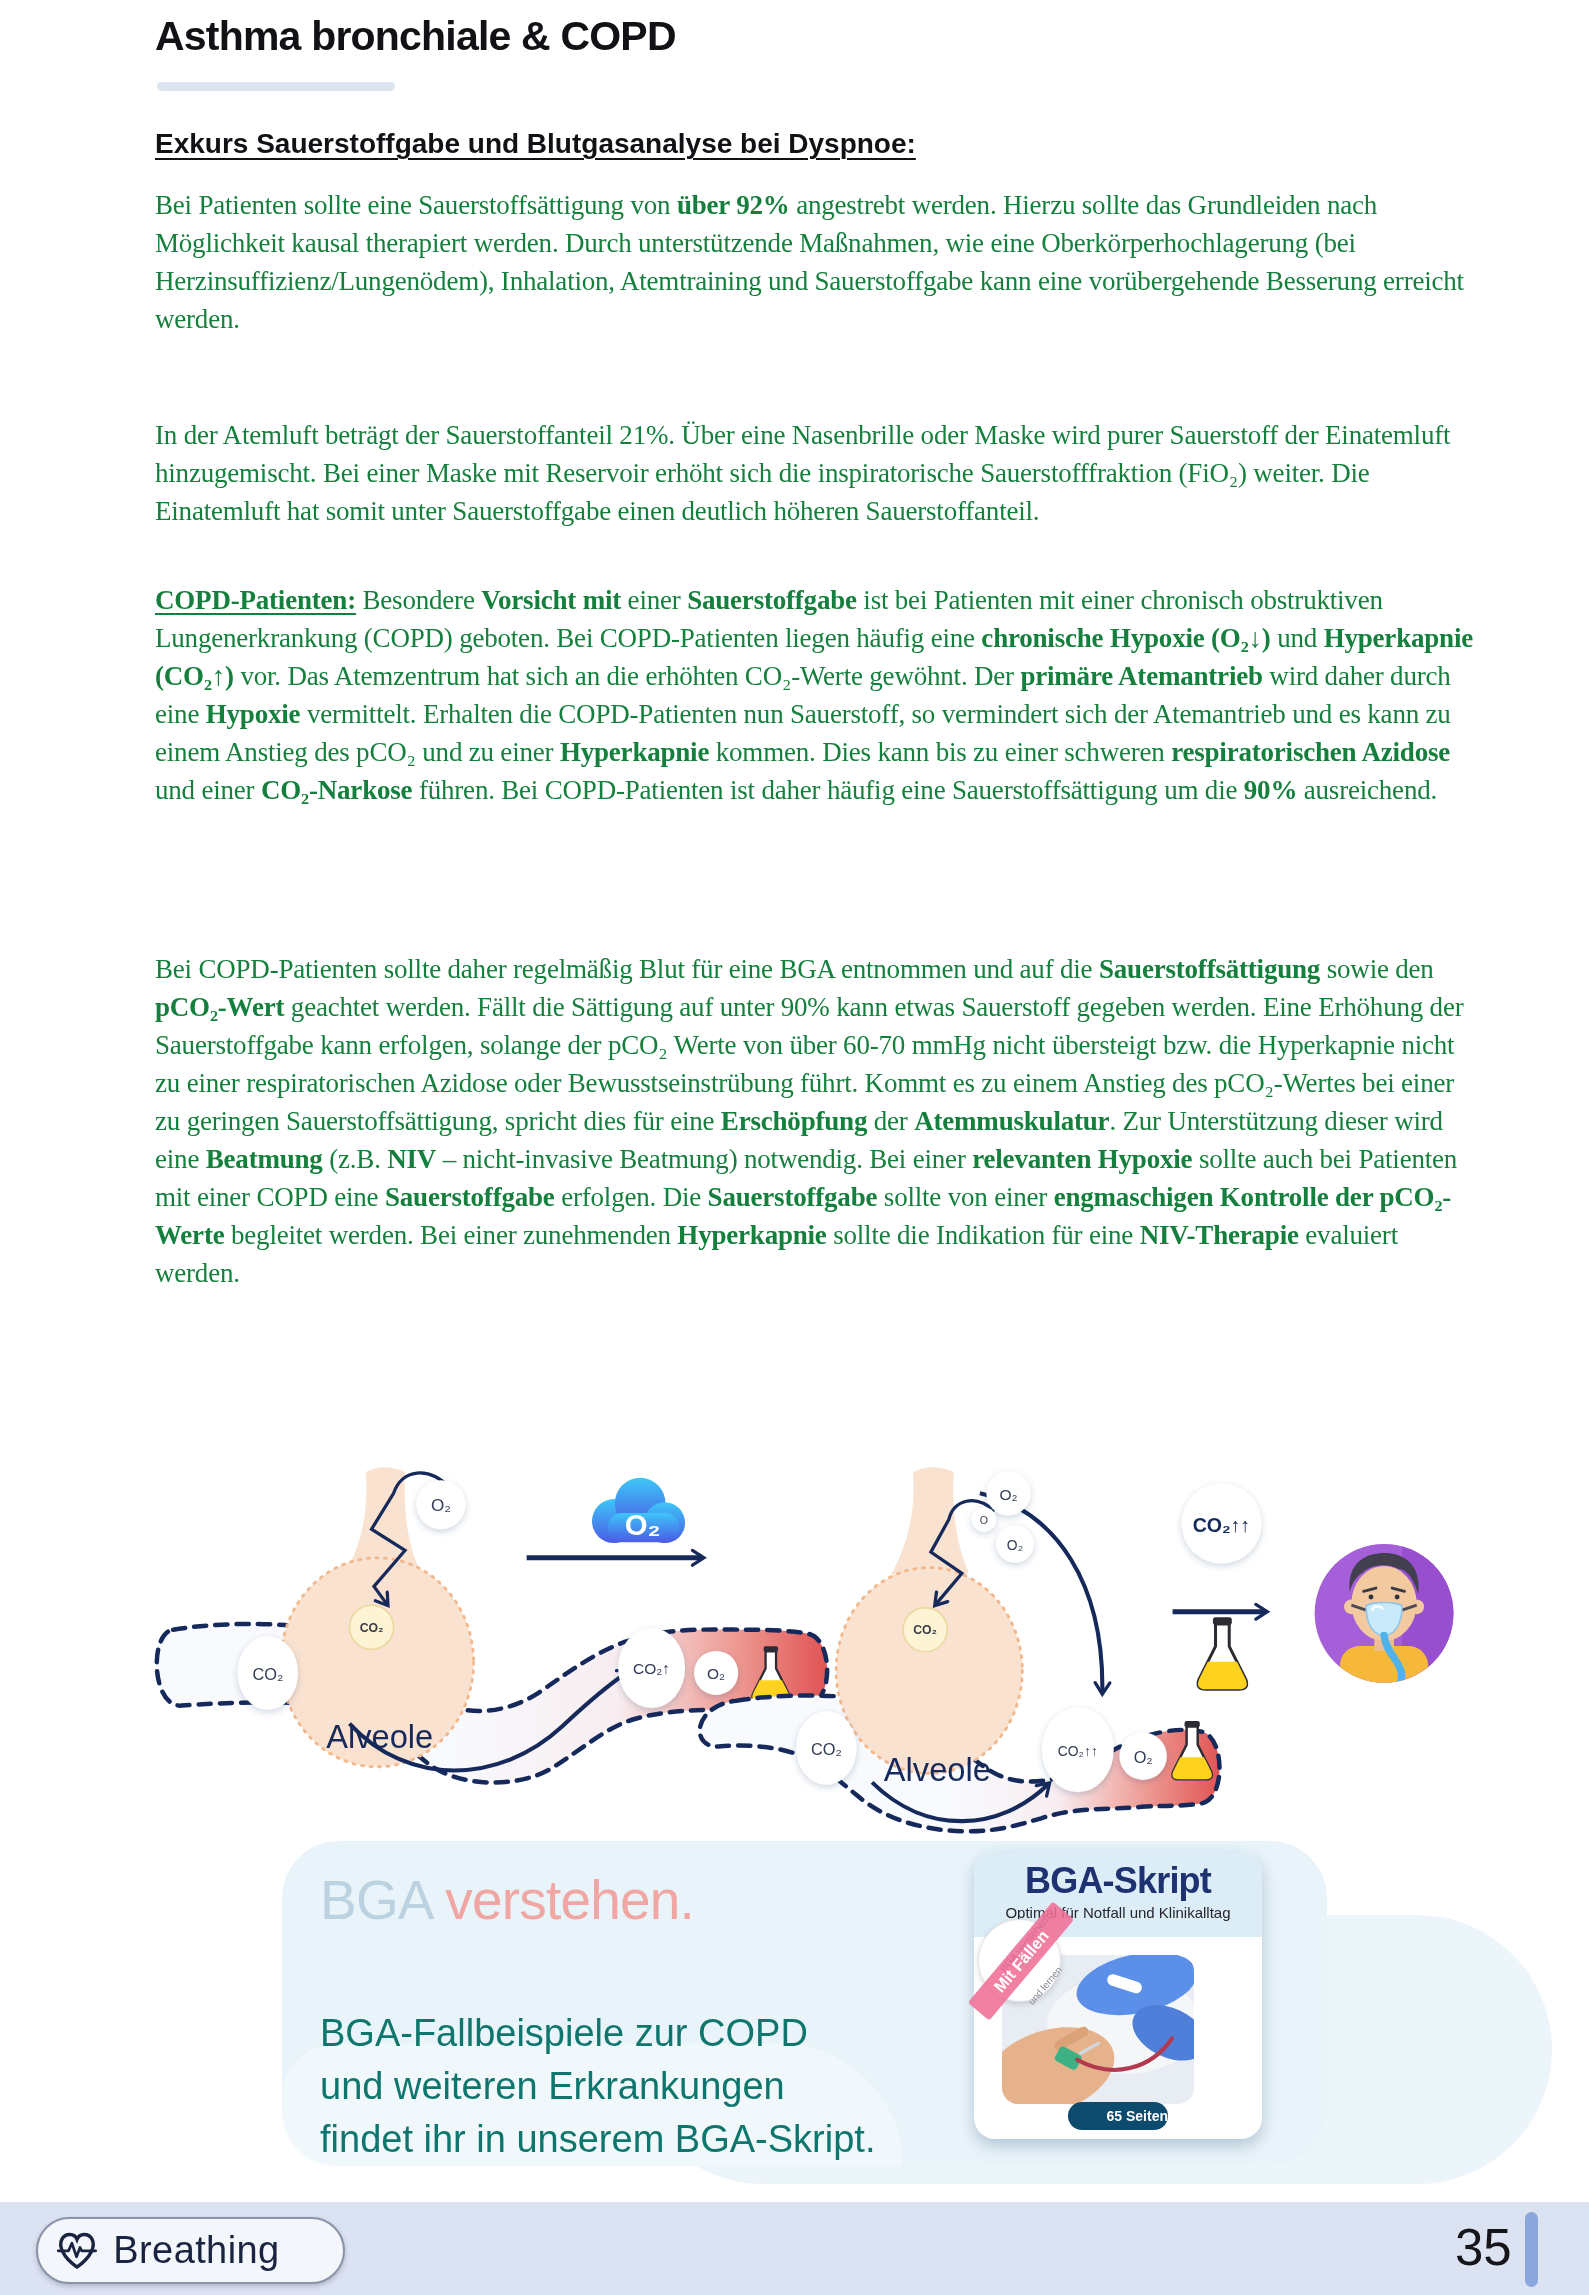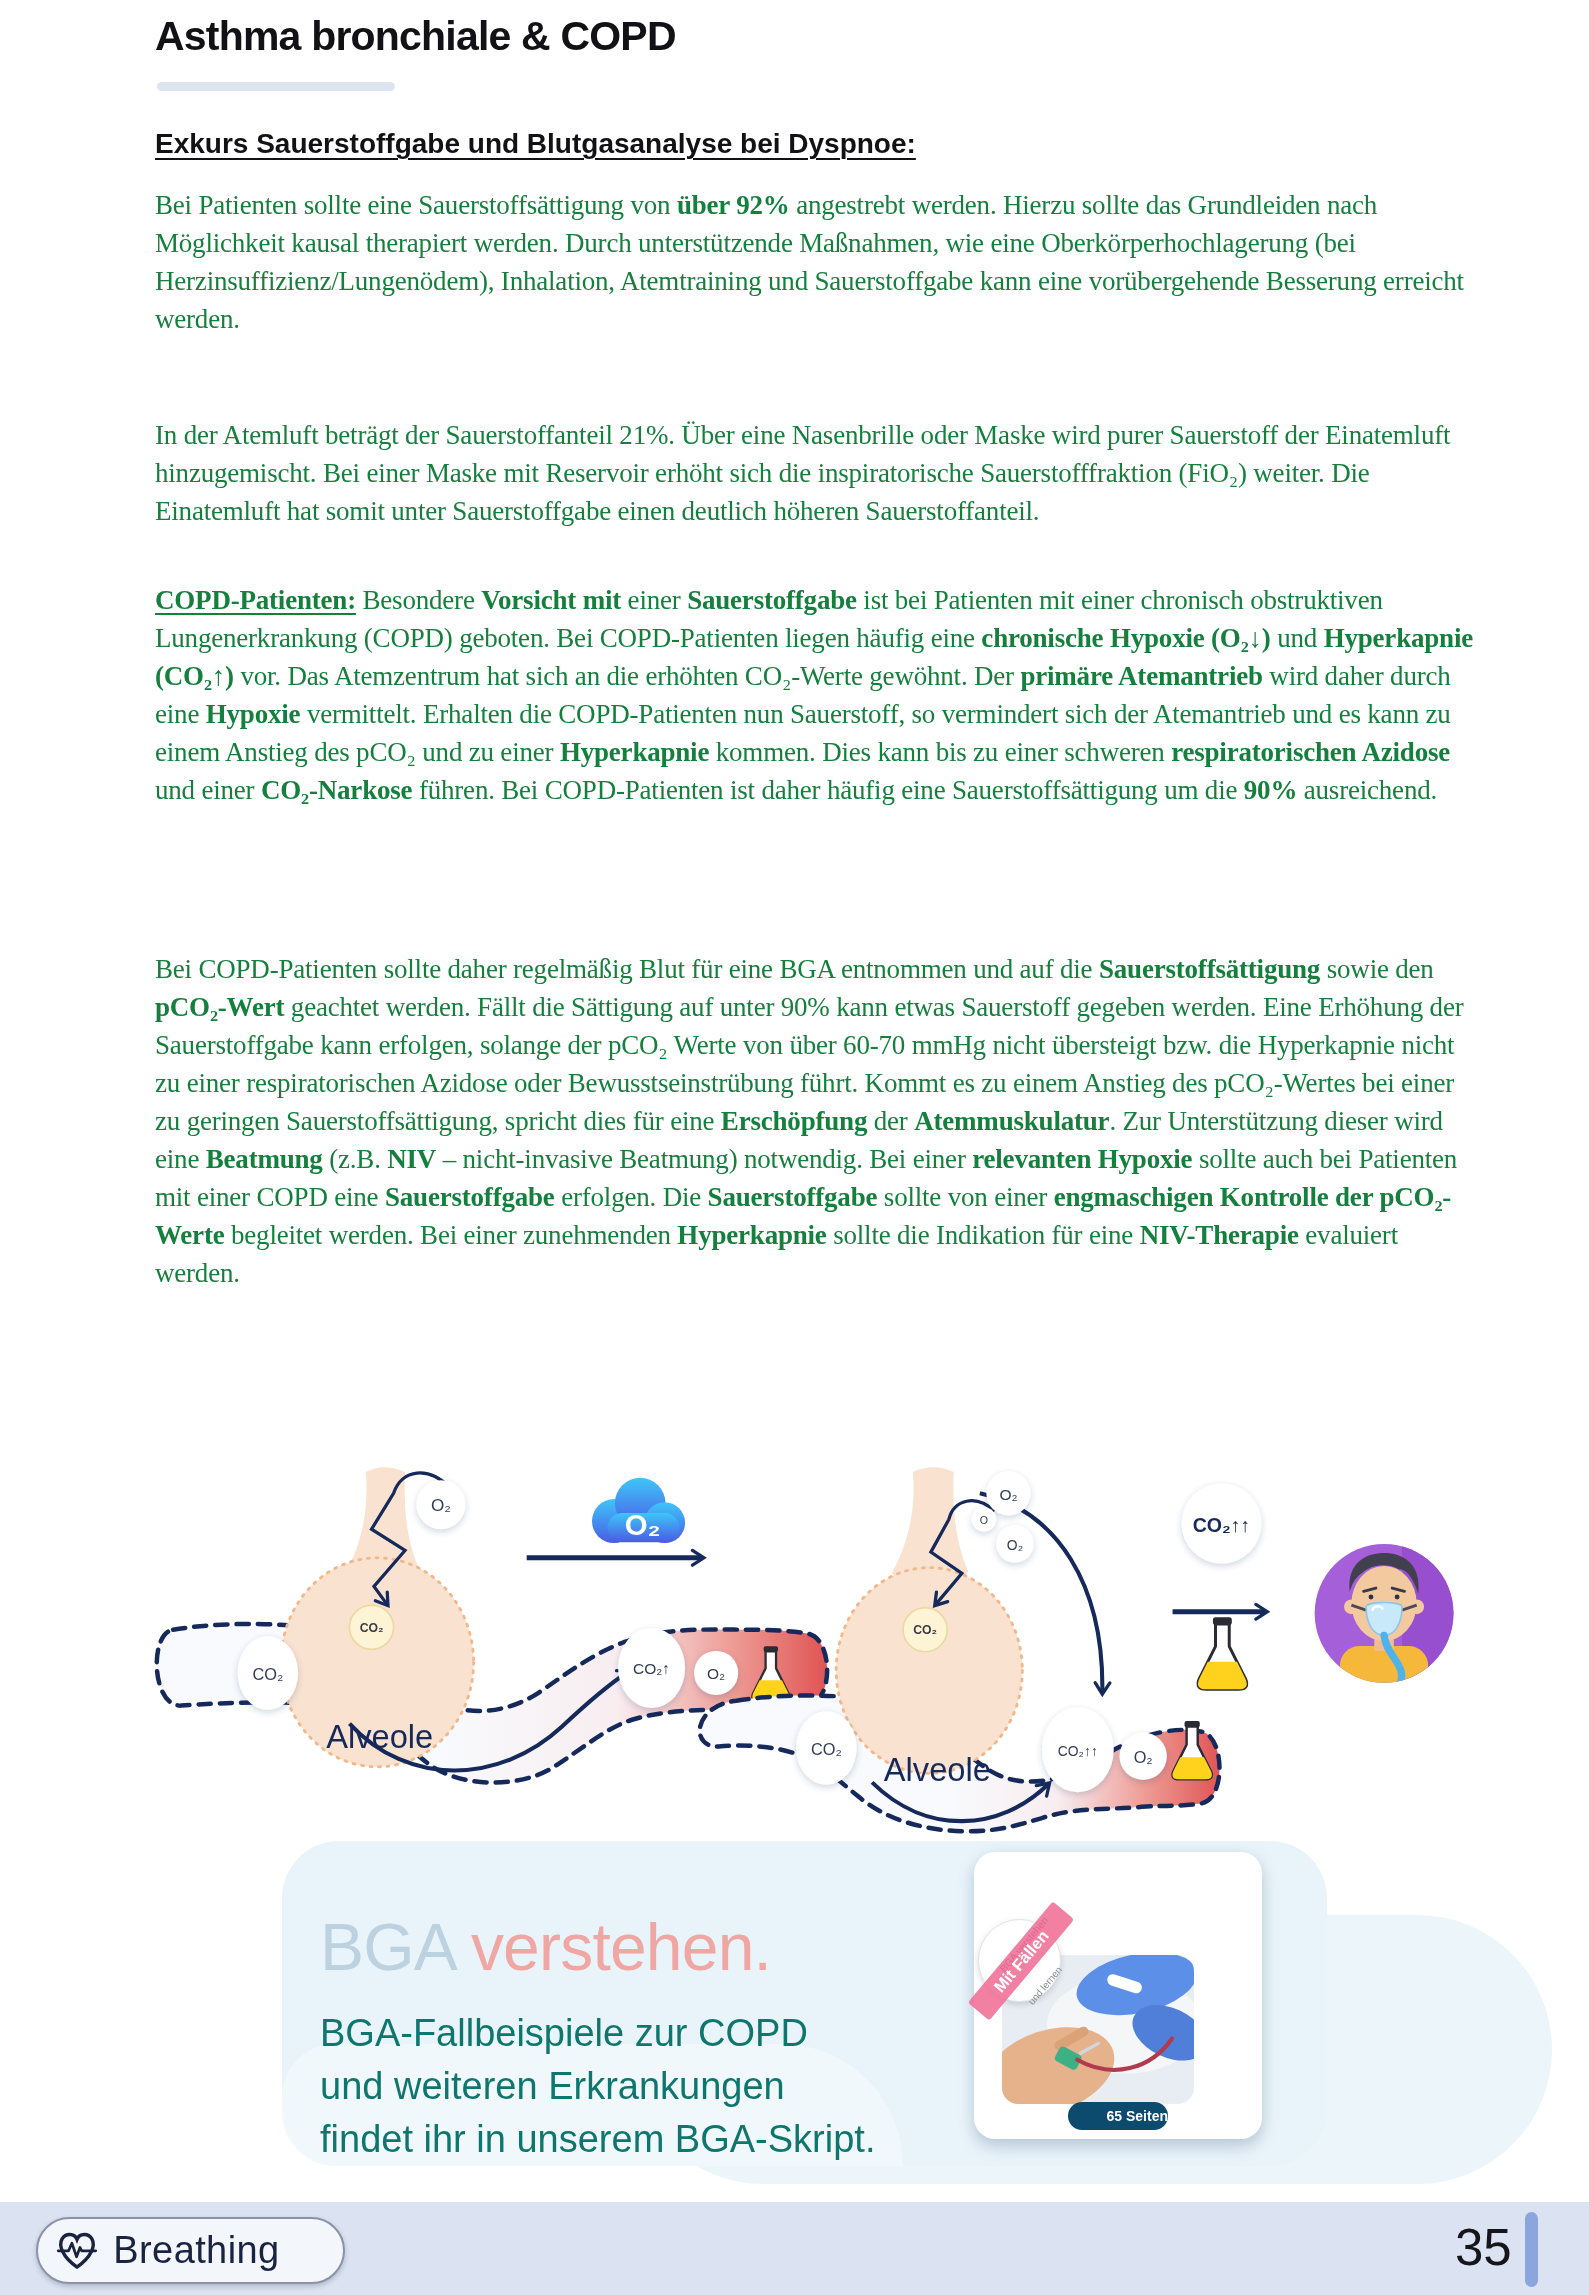--- a/index.html
+++ b/index.html
@@ -39,21 +39,21 @@
     background:#ecf5fa; border-radius:147px; z-index:0;
   }
   .bga-card {
     position:absolute; left:282px; top:1841px; width:1045px; height:325px;
     background:#e9f4fa; border-radius:57px; z-index:1;
   }
   .bga-card-wave {
     position:absolute; left:0px; bottom:0px; width:621px; height:122px;
     background:#f2f9fc; border-radius:57px 131px 0 57px; opacity:.8;
   }
-  .bga-headline { position:absolute; left:320px; top:1868px; font-size:66px; letter-spacing:-0.8px; z-index:2;margin-top:41px; }
+  .bga-headline { position:absolute; left:320px; top:1868px; font-size:55px; letter-spacing:-0.8px; z-index:2; }
   .bga-headline .hl1 { color:#bcd2e0; }
   .bga-headline .hl2 { color:#f0a6a2; }
   .bga-lines { position:absolute; left:320px; top:2007px; z-index:2; }
   .bga-line { font-size:38px; line-height:53px; color:#0f766e; }
   .skript-card {
     position:absolute; left:974px; top:1852px; width:288px; height:287px;
     background:#ffffff; border-radius:21px; z-index:2;
     box-shadow:0 6.5px 16.3px rgba(50,80,120,.28);
   }
   .skript-head {
@@ -252,20 +252,24 @@
     <div class="bga-card-wave"></div>
   </div>
   <div class="bga-headline"><span class="hl1">BGA </span><span class="hl2">verstehen.</span></div>
   <div class="bga-lines">
     <div class="bga-line">BGA-Fallbeispiele zur COPD</div>
     <div class="bga-line">und weiteren Erkrankungen</div>
     <div class="bga-line">findet ihr in unserem BGA-Skript.</div>
   </div>
 
   <div class="skript-card">
+    <div class="skript-head">
+      <div class="skript-title">BGA-Skript</div>
+      <div class="skript-sub">Optimal für Notfall und Klinikalltag</div>
+    </div>
     <div class="skript-photo">
       <svg viewBox="0 0 235 182" width="192" height="149">
         <rect x="0" y="0" width="235" height="182" fill="#e7edf3"></rect>
         <ellipse cx="150" cy="85" rx="95" ry="60" fill="#f4f6f8"></ellipse>
         <ellipse cx="165" cy="35" rx="75" ry="36" fill="#5b8fe8" transform="rotate(-12 165 35)"></ellipse>
         <ellipse cx="205" cy="95" rx="48" ry="30" fill="#4f7fd8" transform="rotate(25 205 95)"></ellipse>
         <rect x="128" y="28" width="44" height="14" rx="7" fill="#ffffff" transform="rotate(18 150 35)"></rect>
         <ellipse cx="58" cy="142" rx="82" ry="50" fill="#e5b28c" transform="rotate(-18 58 142)"></ellipse>
         <rect x="62" y="96" width="46" height="12" rx="6" fill="#dba277" transform="rotate(-30 85 102)"></rect>
         <rect x="66" y="116" width="30" height="20" rx="5" fill="#3db183" transform="rotate(28 81 126)"></rect>

